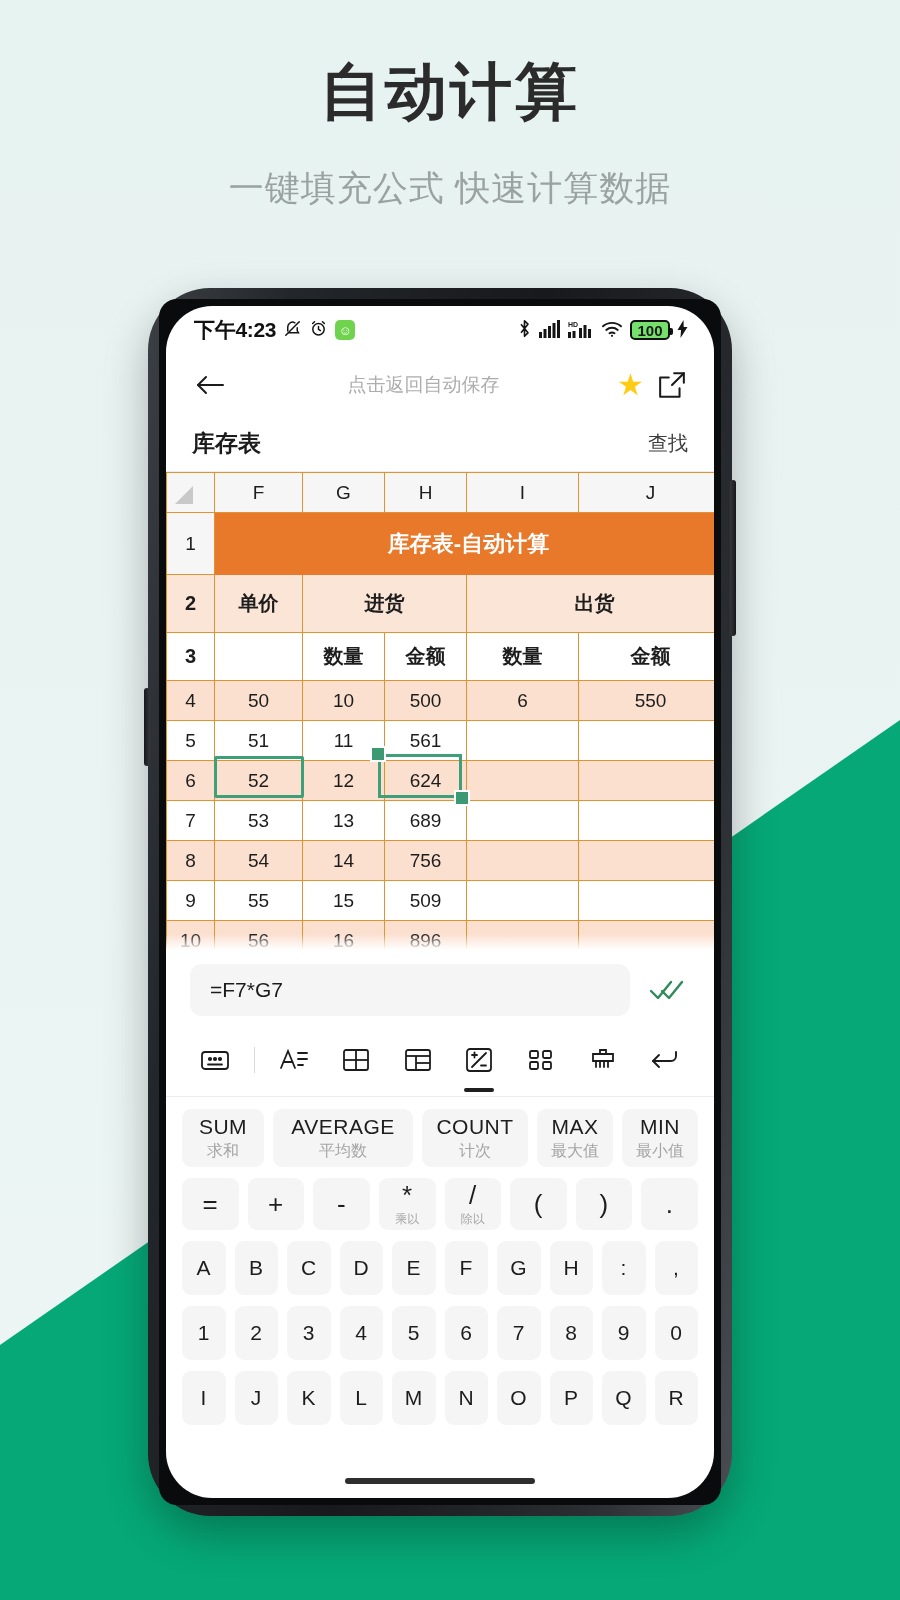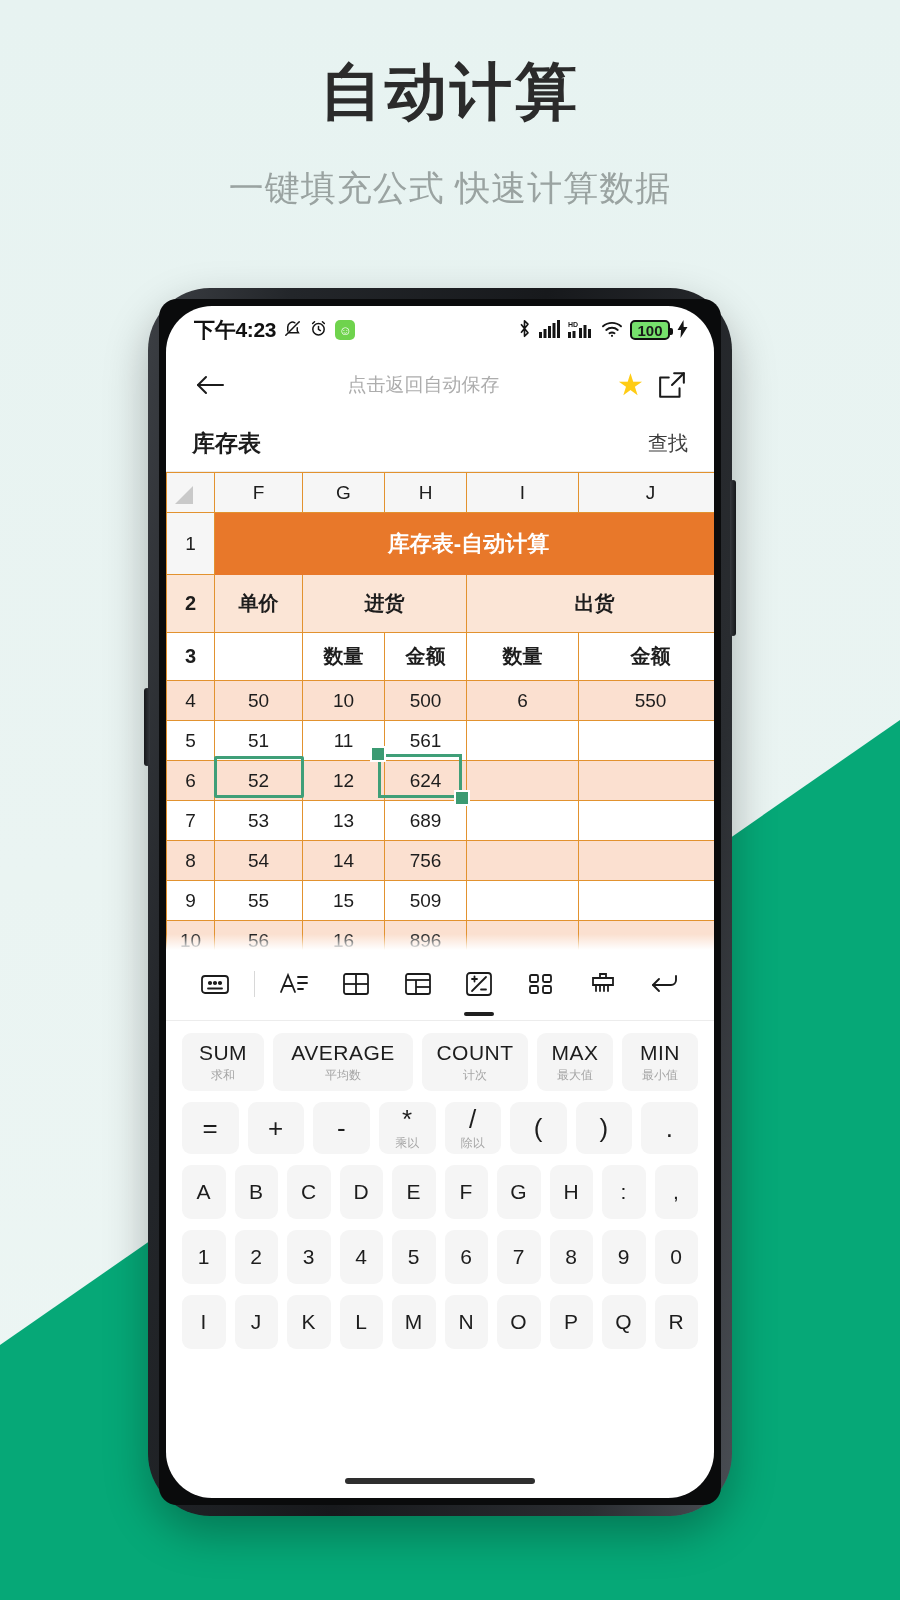--- a/index.html
+++ b/index.html
@@ -168,21 +168,21 @@
   
   .kbd{background:#fff;padding:12px 16px 0 16px;}
   .krow{display:flex;gap:9px;margin-bottom:11px;justify-content:center;}
   .key{
     background:#f5f5f5;border-radius:9px;height:52px;
     display:flex;flex-direction:column;align-items:center;justify-content:center;
     font-size:23px;color:#1d1d1d;flex:1;
   }
   .key.fn{height:58px;}
   .key .k-main{font-size:21px;letter-spacing:.5px;}
-  .key .k-sub{font-size:12px;color:#a5a5a5;margin-top:2px;}
+  .key .k-sub{font-size:16px;color:#a5a5a5;margin-top:2px;}
   .key.op .k-main{font-size:26px;}
   .key.op .k-sub{font-size:12px;color:#a5a5a5;margin-top:0;}
   .key.az{font-size:25px;font-weight:300;height:54px;}
   .key.num{font-size:25px;font-weight:300;height:54px;}
   .fnrow .key{flex:0 0 auto;padding:0 10px;}
   .fn-sum{min-width:82px;} .fn-avg{min-width:140px;} .fn-cnt{min-width:106px;text-align:right;}
   .fn-max{min-width:76px;} .fn-min{min-width:76px;}
   .home-ind{
     position:absolute;bottom:14px;left:50%;transform:translateX(-50%);
     width:190px;height:6px;border-radius:3px;background:#2e2e2e;
@@ -385,20 +385,29 @@
       </table>
 
       <div class="sel-src" style="left:48px;top:284px;width:90px;height:42px;"></div>
       <div class="sel-dst" style="left:212px;top:282px;width:84px;height:44px;">
         <span class="handle" style="left:-11px;top:-11px;"></span>
         <span class="handle" style="right:-11px;bottom:-11px;"></span>
       </div>
       <div class="sheet-fade"></div>
     </div>
 
+    <div class="fbar">
+      <div class="fbar-input">=F7*G7</div>
+      <div class="fbar-ok">
+        <svg width="36" height="24" viewBox="0 0 36 24" fill="none" stroke="#2f8a5d" stroke-width="2.4" stroke-linecap="round" stroke-linejoin="round">
+          <polyline points="2,13 9,20 22,4"></polyline>
+              <polyline points="13,13 20,20 33,4"></polyline>
+        </svg>
+      </div>
+    </div>
 
     <div class="toolbar">
       <div class="tb">
         <svg width="30" height="26" viewBox="0 0 30 26" fill="none" stroke="#1c1c1c" stroke-width="1.8">
           <rect x="2" y="5" width="26" height="17" rx="3"></rect>
           <circle cx="10" cy="12" r="1.2" fill="#1c1c1c"></circle>
               <circle cx="15" cy="12" r="1.2" fill="#1c1c1c"></circle>
               <circle cx="20" cy="12" r="1.2" fill="#1c1c1c"></circle>
           <line x1="8" y1="17.5" x2="22" y2="17.5" stroke-linecap="round"></line>
         </svg>

